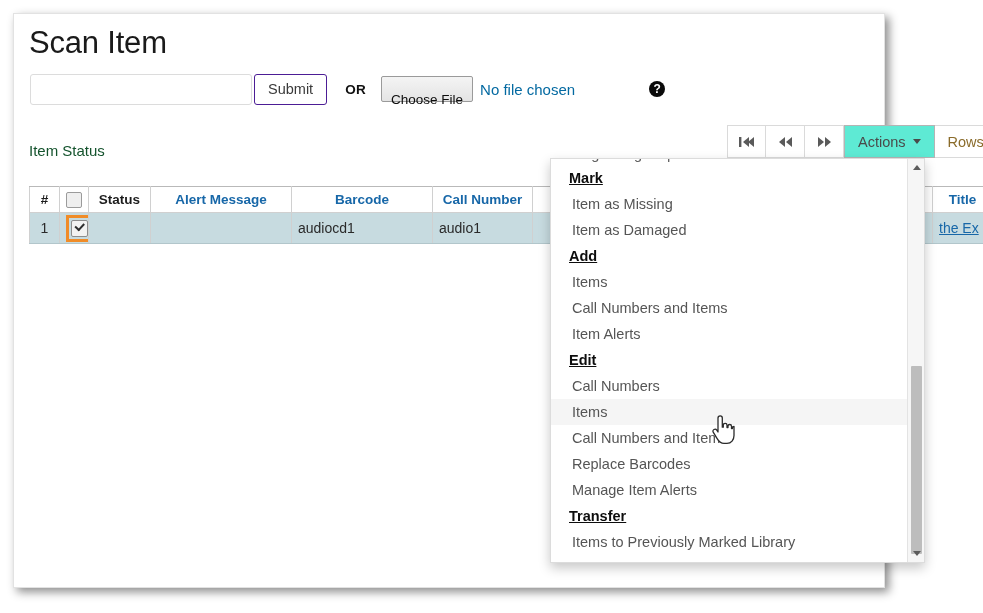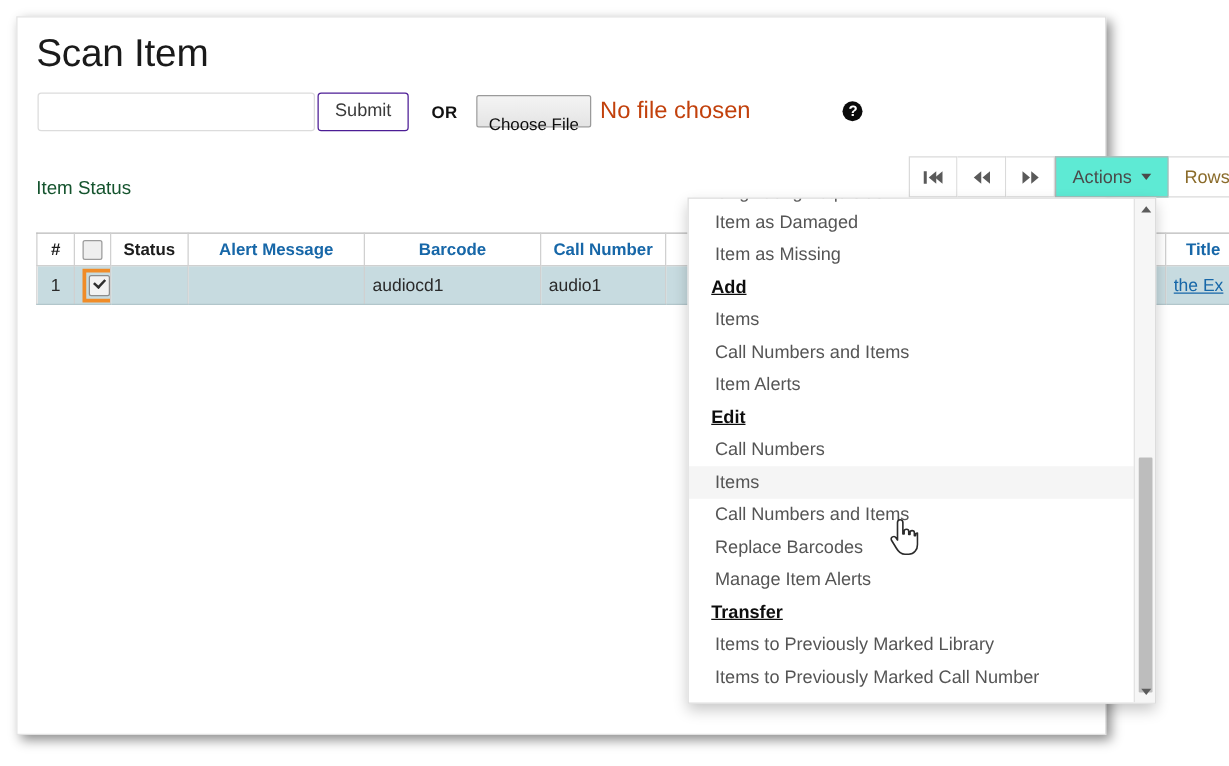--- a/index.html
+++ b/index.html
@@ -89,22 +89,22 @@
     font-size: 13.5px;
     color: #0d0d0d;
     background: linear-gradient(#f4f4f4, #e4e4e4);
     border: 1px solid #9a9a9a;
     border-radius: 2px;
     cursor: pointer;
     line-height: 21px;
   }
   #no-file-text {
     margin-left: 7px;
-    font-size: 19px;
-    color: #c2410c;
+    font-size: 15px;
+    color: #0369a1;
   }
   #help-icon {
     margin-left: 74px;
     width: 16px;
     height: 16px;
     border-radius: 50%;
     background: #0a0a0a;
     color: #ffffff;
     font-size: 12px;
     font-weight: bold;
@@ -449,22 +449,23 @@
       </tr>
     </tbody>
   </table>
 
   <div id="actions-menu">
     <div id="menu-viewport">
       <div id="menu-inner">
 
         <div class="menu-item clipped-top">Originating Acquisition</div>
 
+        <div class="menu-group">Mark</div>
+        <div class="menu-item">Item as Missing</div>
         <div class="menu-item">Item as Damaged</div>
-        <div class="menu-item">Item as Missing</div>
 
         <div class="menu-group">Add</div>
         <div class="menu-item">Items</div>
         <div class="menu-item">Call Numbers and Items</div>
         <div class="menu-item">Item Alerts</div>
 
         <div class="menu-group">Edit</div>
         <div class="menu-item">Call Numbers</div>
         <div class="menu-item highlight">Items</div>
         <div class="menu-item">Call Numbers and Items</div>

